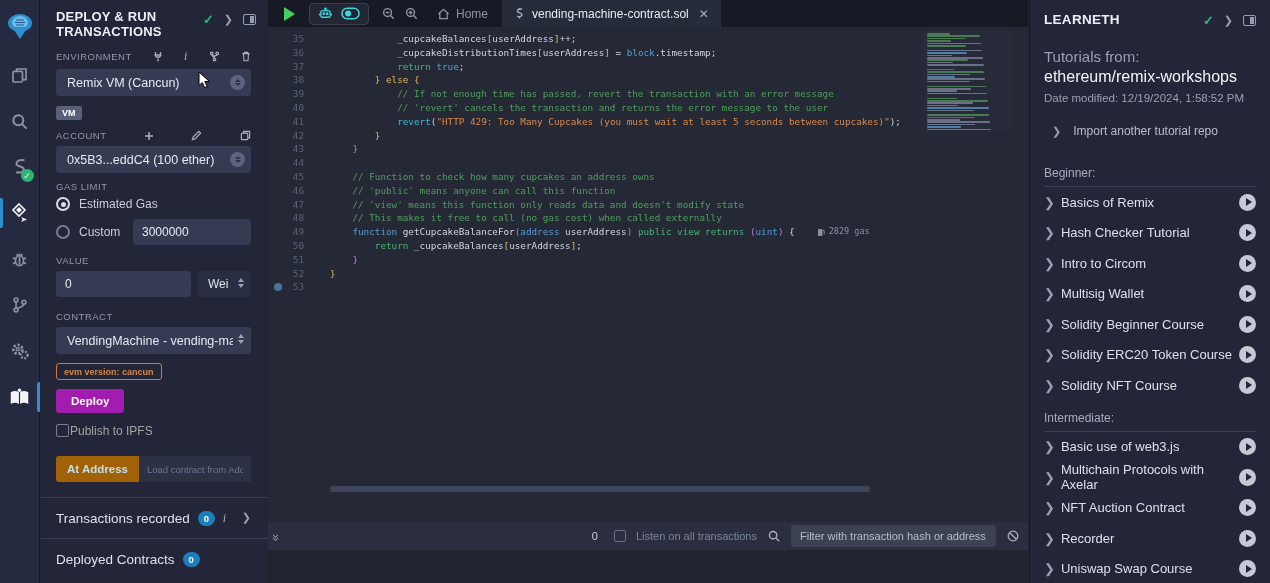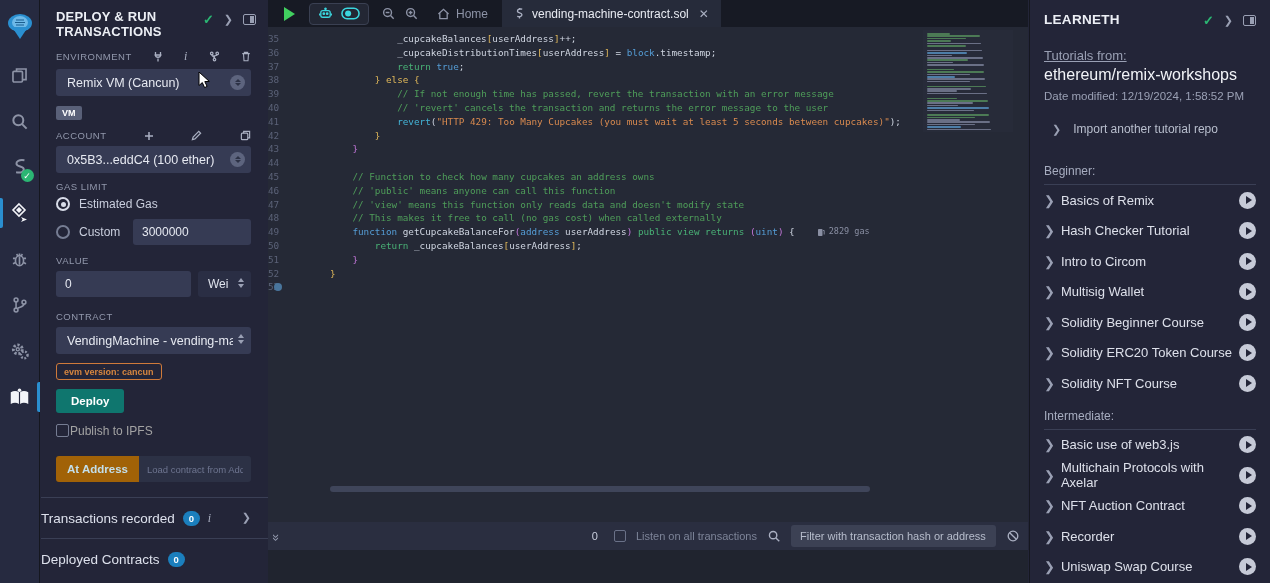--- a/index.html
+++ b/index.html
@@ -50,52 +50,52 @@
   .radio.sel-on:after { content:""; position:absolute; left:2.5px; top:2.5px; width:5px; height:5px; border-radius:50%; background:#d8dce8; }
   .gas-input { margin-left:auto; width:118px; height:26px; background:#363b54; border:none; border-radius:3px;
                color:#e6e9f1; font-size:12px; padding:0 9px; font-family:"Liberation Sans",sans-serif; }
   .value-row { display:flex; gap:7px; margin-bottom:14px; }
   .value-input { width:135px; height:26px; background:#363b54; border:none; border-radius:3px; color:#e6e9f1;
                  font-size:12px; padding:0 9px; font-family:"Liberation Sans",sans-serif; }
   .wei-sel { position:relative; flex:1; height:26px; background:#2a2e44; border-radius:3px; display:flex; align-items:center;
              padding:0 20px 0 10px; font-size:12px; color:#dfe3ec; cursor:pointer; }
   .evm-badge { display:inline-block; border:1px solid #cf7a3a; color:#d6863f; font-size:9px; font-weight:bold;
                padding:2.5px 7px; border-radius:3px; margin:3px 0 9px;text-align:center; }
-  .deploy-btn { display:inline-block; background:#0f766e; color:#fff; font-size:11.5px; font-weight:bold;
+  .deploy-btn { display:inline-block; background:#a21caf; color:#fff; font-size:11.5px; font-weight:bold;
                 padding:6px 15px; border:none; border-radius:3px; cursor:pointer; font-family:"Liberation Sans",sans-serif; }
   .pub-row { display:flex; align-items:flex-start; gap:1px; margin:11px 0 18px; font-size:12px; color:#a3a3a3; }
   .checkbox { width:13px; height:13px; border:1.5px solid #767d93; border-radius:2px; background:transparent; }
   .ataddr-row { display:flex; }
   .ataddr-btn { background:#a16207; color:#c3dfeb; font-size:11.5px; font-weight:bold; padding:6px 11px;
                 border:none; border-radius:3px 0 0 3px; cursor:pointer; font-family:"Liberation Sans",sans-serif; }
   .ataddr-input { flex:1; min-width:0; height:26px; background:#2c3145; border:none; border-radius:0 3px 3px 0;
                   color:#e6e9f1; font-size:9.5px; padding:0 8px; font-family:"Liberation Sans",sans-serif; }
   .ataddr-input::placeholder { color:#6e7590; }
   .sp-divider { height:1px; background:#3a3f55; margin-top:15px; }
-  .sp-row-wide { display:flex; gap:8px; padding:13px 17px 12px 0; font-size:13.5px; color:#dde1ec; }
+  .sp-row-wide { display:flex; gap:8px; padding:13px 17px 12px 15px; font-size:13.5px; color:#dde1ec; }
   .count-pill { background:#1b7fbd; color:#fff; font-size:9.5px; font-weight:bold; min-width:17px; height:15px;
                 border-radius:8px; display:inline-flex; align-items:center; justify-content:center; padding:0 5px; }
   .info-i { font-family:"Liberation Serif",serif; font-style:italic; color:#aab0c2; font-size:12px; }
 
   
   .editor-area { position:absolute; left:268px; top:0; width:760px; height:583px; background:#252936; }
   .ed-toolbar { position:absolute; left:0; top:0; right:0; height:27px; background:#171a24; display:flex; align-items:center; }
   .tb-play { margin-left:16px; width:0; height:0; border-top:7px solid transparent; border-bottom:7px solid transparent;
              border-left:11px solid #41cf5f; cursor:pointer; }
   .tb-group { margin-left:14px; display:flex; align-items:center; gap:8px; background:#232734; border:1px solid #3a4052;
               border-radius:4px; padding:2px 8px; height:22px; }
   .tb-zoom { margin-left:12px; display:flex; gap:8px; align-items:center; }
   .home-tab { display:flex; align-items:center; gap:6px; color:#8d93a6; font-size:12px; padding:0 14px; height:33px; cursor:pointer; }
   .file-tab { display:flex; align-items:center; gap:7px; background:#262b3a; color:#e8ebf2; font-size:12px;
               padding:0 12px; height:27px; cursor:pointer; }
   .tab-close { color:#aab0c2; font-size:12px; margin-left:3px; }
 
   .code-region { position:absolute; left:0; top:27px; right:0; height:487px; background:#252936; overflow:hidden; }
   .code-line { display:flex; height:13.8px; font-family:"DejaVu Sans Mono",monospace; font-size:9.3px; line-height:13.8px; white-space:pre; }
-  .gutter { position:relative; width:44px; flex:0 0 auto; text-align:left; color:#5b6278; padding-right:8px; }
+  .gutter { position:relative; width:44px; flex:0 0 auto; text-align:right; color:#5b6278; padding-right:8px; }
   .bp { position:absolute; left:6px; top:3px; width:8px; height:8px; border-radius:50%; background:#49759c; }
   .ltext { padding-left:18px; color:#cfd5e1; display:inline-flex; }
   .tk-d { color:#cfd5e1; } .tk-b { color:#559dd6; } .tk-g { color:#49b176; } .tk-c { color:#4f9e5a; }
   .tk-y { color:#e2b95a; } .tk-m { color:#c678dd; } .tk-t { color:#43b3d6; } .tk-s { color:#d98a4f; }
   .gasw { display:inline-flex; align-items:center; gap:4px; margin-left:22px; color:#8a8fa3; font-size:8.5px; }
 
   .minimap { position:absolute; right:15px; top:3px; width:90px; height:102px; background:#272b39; padding:3px 4px; }
   .minimap div { height:1.6px; margin-bottom:0.8px; border-radius:1px; }
 
   .hscroll { position:absolute; left:62px; top:486px; width:540px; height:6px; background:#3f455a; border-radius:3px; }
@@ -115,21 +115,21 @@
   .term-line1 { padding:6px 0 0 32px; }
   .term-line2 { position:absolute; left:56px; top:27px; white-space:nowrap; display:flex; align-items:center; gap:8px; }
   .debug-btn { background:#2f9ad0; color:#fff; font-size:9px; padding:2px 12px; border-radius:2px; border:none; }
 
   
   .right-panel { position:absolute; left:1029px; top:0; width:241px; height:583px; background:#232538;
                  border-left:1px solid #15171f; overflow:hidden; }
   .rp-header { display:flex; align-items:center; padding:10px 14px 6px 14px; }
   .rp-title { font-size:13.5px; font-weight:bold; color:#eceff5; letter-spacing:.3px; }
   .rp-sub { padding:14px 14px 0; }
-  .rp-from { font-size:13px; color:#9aa0b4; margin-bottom:3px;text-decoration:underline; }
+  .rp-from { font-size:15px; color:#9aa0b4; margin-bottom:3px; }
   .rp-repo { font-size:16px; color:#f2f4f8; margin-bottom:6px; }
   .rp-date { font-size:11.5px; color:#9aa0b4; }
   .rp-import { display:flex; align-items:center; gap:12px; padding:20px 14px 8px 22px; color:#b9bfce; font-size:12px; cursor:pointer; }
   .rp-import .chev { color:#9aa0b4; font-size:11px; }
   .sections { padding:10px 14px 0; }
   .sec-label { font-size:12px; color:#a7adc0; padding:10px 0 6px; }
   .sec-hr { height:1px; background:#3a3f55; }
   .tut-item { display:flex; align-items:center; height:30.5px; cursor:pointer; }
   .tut-item .chev { color:#9aa0b4; font-size:13px; margin-right:6px; }
   .tut-label { font-size:13px; color:#dde0ea; }

